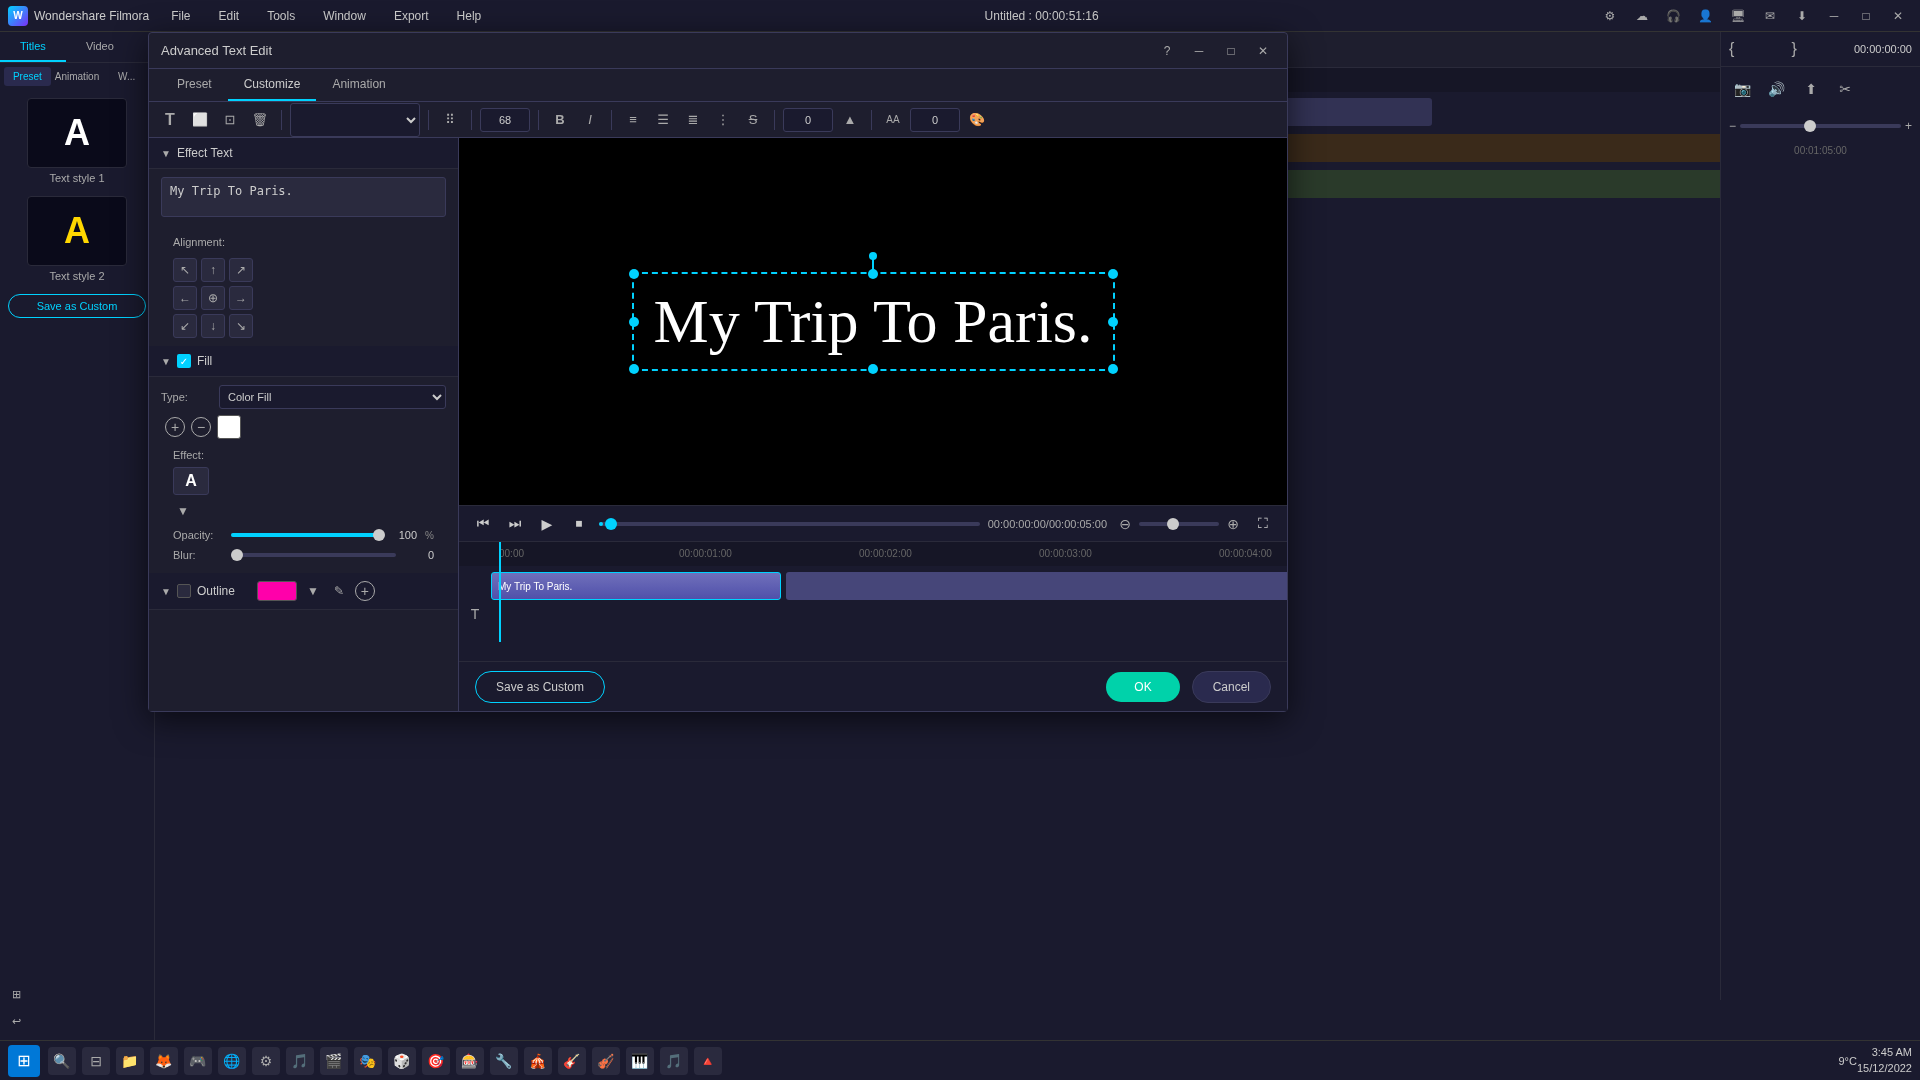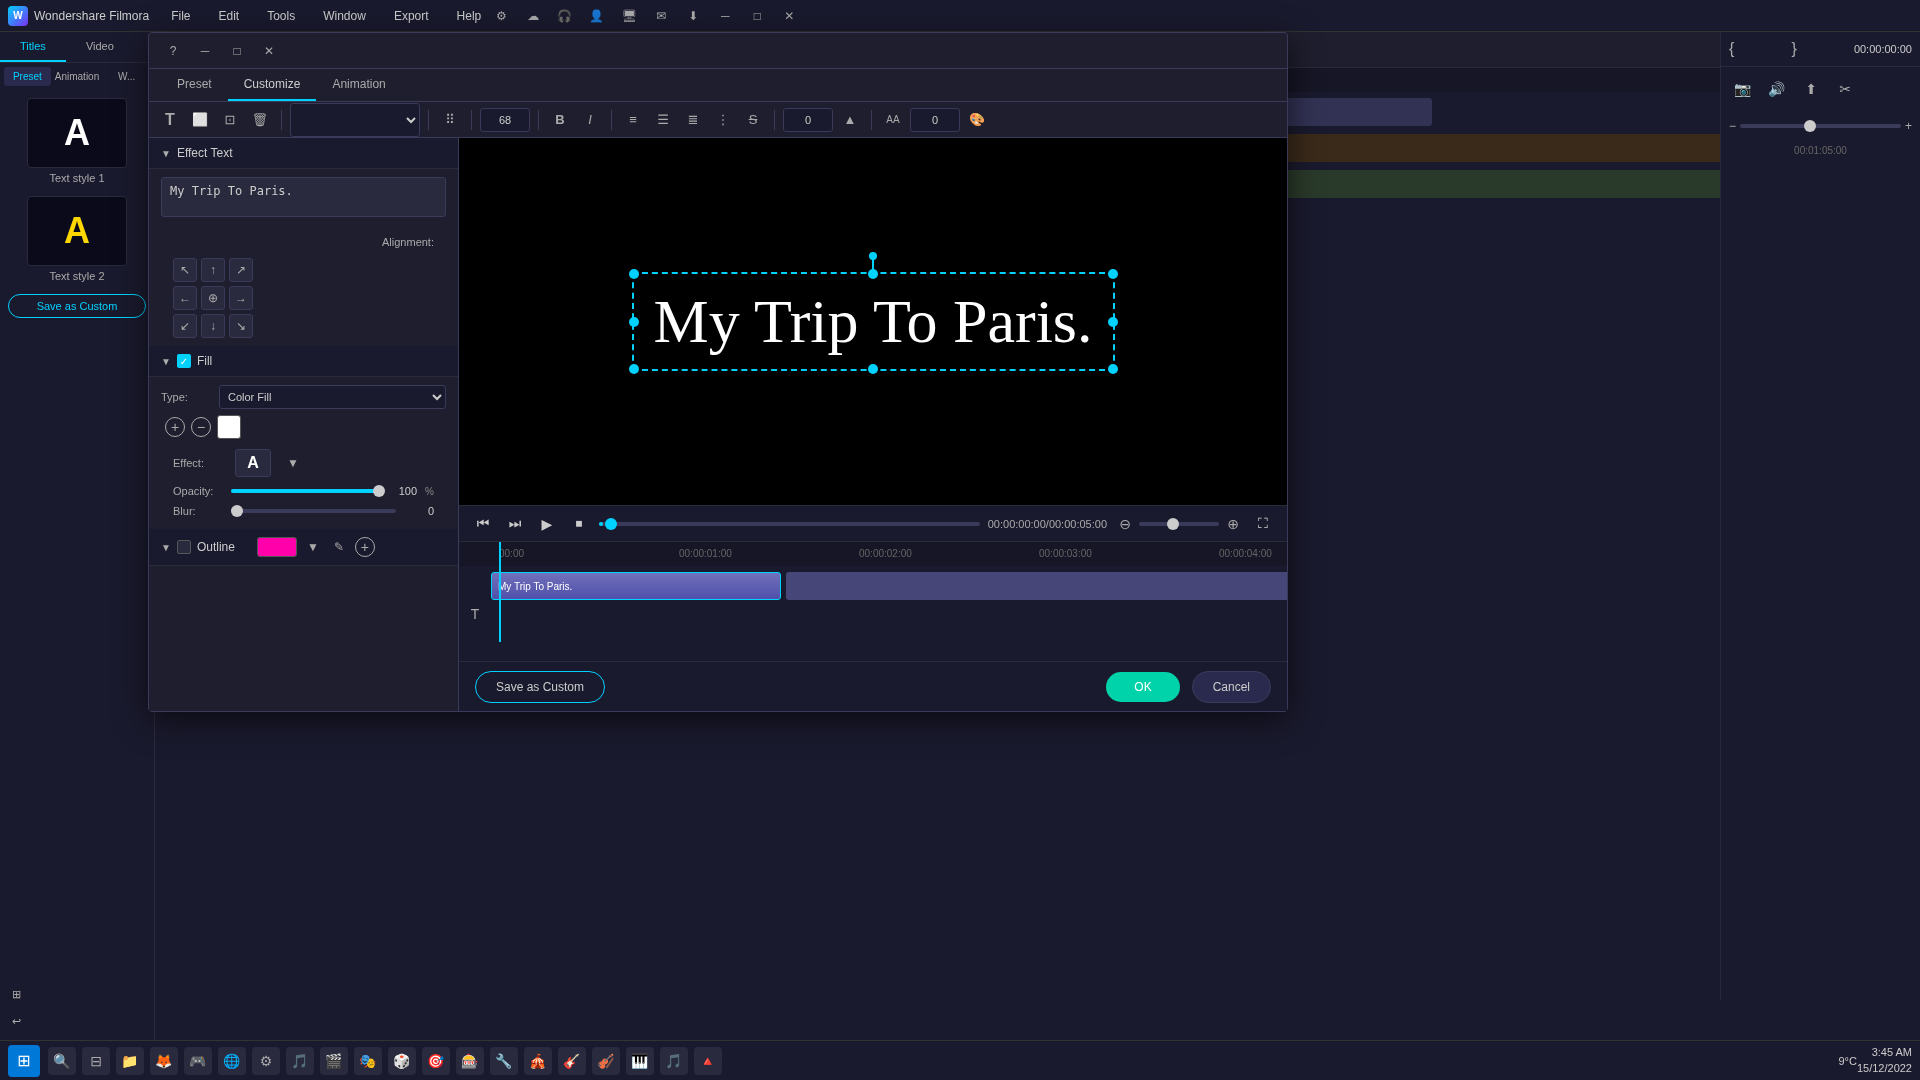--- a/index.html
+++ b/index.html
@@ -365,21 +365,21 @@
       border-radius: 50%; border: 1px solid #aaa;
       display: flex; align-items: center; justify-content: center;
       cursor: pointer; color: #aaa; font-size: 14px;
     }
     .color-swatch {
       width: 24px; height: 24px;
       border: 1px solid #555; border-radius: 3px; cursor: pointer;
     }
 
     .effect-row {
-      display: flex; align-items: center; gap: 12px; padding: 4px 12px;
+      display: flex; gap: 6px; padding: 4px 12px; flex-direction: column;
     }
     .effect-preview {
       width: 36px; height: 28px;
       background: #2a2a3e; border: 1px solid #3a3a5a;
       display: flex; align-items: center; justify-content: center;
       font-size: 16px; font-weight: bold; color: white;
       border-radius: 3px; cursor: pointer;
     }
     .effect-arrow {
       width: 20px; height: 20px;
@@ -638,20 +638,23 @@
       <div class="logo-icon">W</div>
       <span>Wondershare Filmora</span>
     </div>
     <div class="title-bar-menu">
       <span>File</span>
       <span>Edit</span>
       <span>Tools</span>
       <span>Window</span>
       <span>Export</span>
       <span>Help</span>
+    </div>
+    <div class="title-bar-center">
+      <span>Untitled : 00:00:51:16</span>
     </div>
     <div class="title-bar-controls">
       <div class="title-ctrl-btn">⚙</div>
       <div class="title-ctrl-btn">☁</div>
       <div class="title-ctrl-btn">🎧</div>
       <div class="title-ctrl-btn">👤</div>
       <div class="title-ctrl-btn">🖥</div>
       <div class="title-ctrl-btn">✉</div>
       <div class="title-ctrl-btn">⬇</div>
       <div class="title-ctrl-btn">─</div>
@@ -771,20 +774,21 @@
       </div>
       <div style="text-align:center; font-size:10px; color:#666; padding:4px;">00:01:05:00</div>
     </div>
 
   </div>
 </div>
 
 <div class="dialog-overlay">
 
   <div class="dialog-title-bar">
+    <span class="dialog-title">Advanced Text Edit</span>
     <div class="dialog-controls">
       <div class="dialog-ctrl-btn">?</div>
       <div class="dialog-ctrl-btn">─</div>
       <div class="dialog-ctrl-btn">□</div>
       <div class="dialog-ctrl-btn close">✕</div>
     </div>
   </div>
 
   <div class="dialog-tabs">
     <div class="dialog-tab">Preset</div>
@@ -828,21 +832,21 @@
     <div class="edit-panel">
 
       <div class="section-header">
         <span class="section-chevron">▼</span>
         <span>Effect Text</span>
       </div>
       <div class="input-text-area">
         <textarea class="input-text-field" style="">My Trip To Paris.</textarea>
       </div>
 
-      <div style="padding: 4px 12px 0; text-align: right;">
+      <div style="padding: 4px 12px 0;">
         <div class="align-label">Alignment:</div>
         <div class="alignment-grid">
           <div class="align-btn">↖</div>
           <div class="align-btn">↑</div>
           <div class="align-btn">↗</div>
           <div class="align-btn">←</div>
           <div class="align-btn">⊕</div>
           <div class="align-btn">→</div>
           <div class="align-btn">↙</div>
           <div class="align-btn">↓</div>

